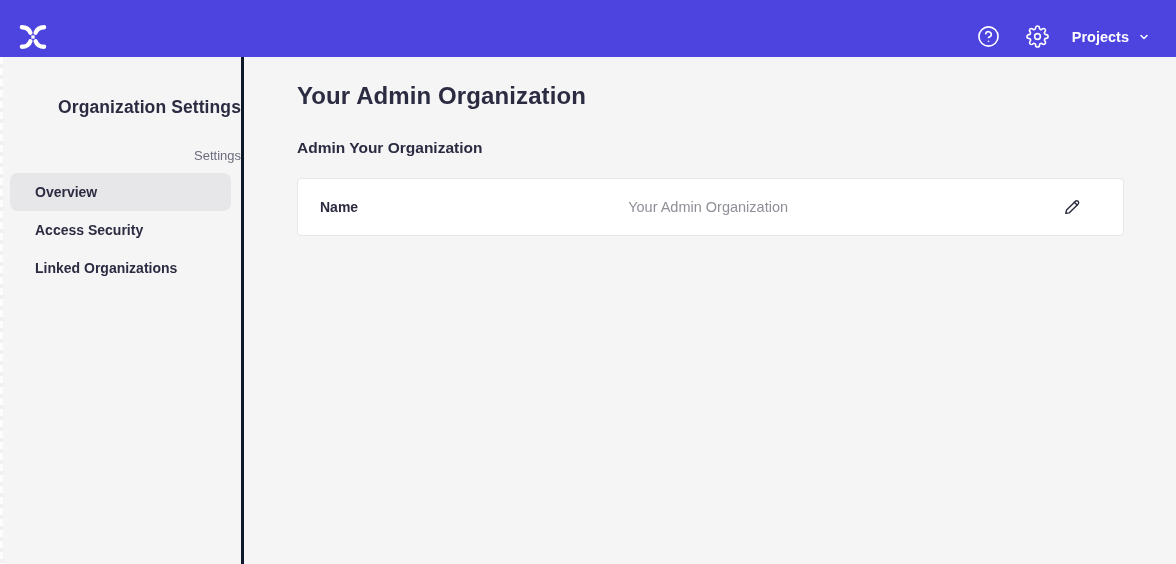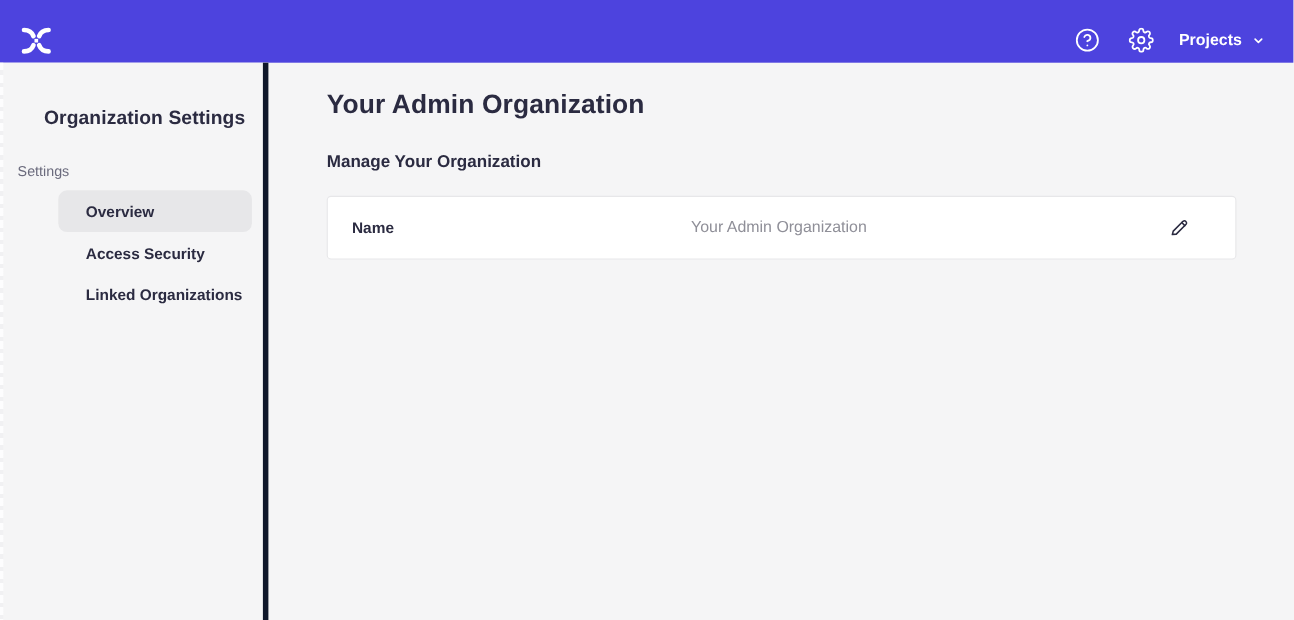--- a/index.html
+++ b/index.html
@@ -37,43 +37,44 @@
     cursor:pointer;
   }
   .projects .chev { margin-left:9px; display:flex; align-items:center; }
 
   
   .shell { display:flex; height:507px; }
 
   .sidebar {
     width:244px;
     min-width:244px;
-    border-right:5px solid #0f172a;
+    border-right:3px solid #0f172a;
     padding-top:40px;
     position:relative;
     background:#f5f5f6;
+    text-align:right;
   }
   .sidebar-edge {
     position:absolute; left:0; top:0; bottom:0; width:3px;
     background:repeating-linear-gradient(to bottom, #fdfdfe 0 7px, #f1f1f3 7px 11px);
   }
   .sidebar-title {
     font-size:17.5px;
     font-weight:700;
     color:#2b2b41;
     padding-left:40px;
     letter-spacing:.1px;
   }
   .section-label {
     margin:30px 0 10px;
     padding-left:16px;
     font-size:13px;
     color:#6b6b7d;
   }
-  .nav { list-style:none;padding-left:43px; }
+  .nav { list-style:none; }
   .nav-item {
     margin:0 10px;
     height:38px;
     display:flex;
     align-items:center;
     padding-left:25px;
     border-radius:8px;
     font-size:14px;
     font-weight:600;
     color:#2b2b41;
@@ -183,21 +184,21 @@
         <span>Access Security</span>
       </li>
       <li class="nav-item">
         <span>Linked Organizations</span>
       </li>
     </ul>
   </aside>
 
   <main class="main">
     <h1 class="page-title">Your Admin Organization</h1>
-    <h2 class="section-title">Manage Your Organization</h2>
+    <h2 class="section-title">Admin Your Organization</h2>
 
     <div class="card">
       <span class="field-label">Name</span>
       <span class="field-value">Your Admin Organization</span>
       <span class="edit-btn">
         <svg width="20" height="20" viewBox="0 0 24 24" fill="none" stroke="currentColor" stroke-width="1.7" stroke-linecap="round" stroke-linejoin="round">
           <path d="M4.5 19.5l1-3.8L16.2 5a2.35 2.35 0 0 1 3.3 3.3L8.8 19l-4.3.5z"></path>
           <path d="M14.8 6.4l3.3 3.3"></path>
         </svg>
       </span>

